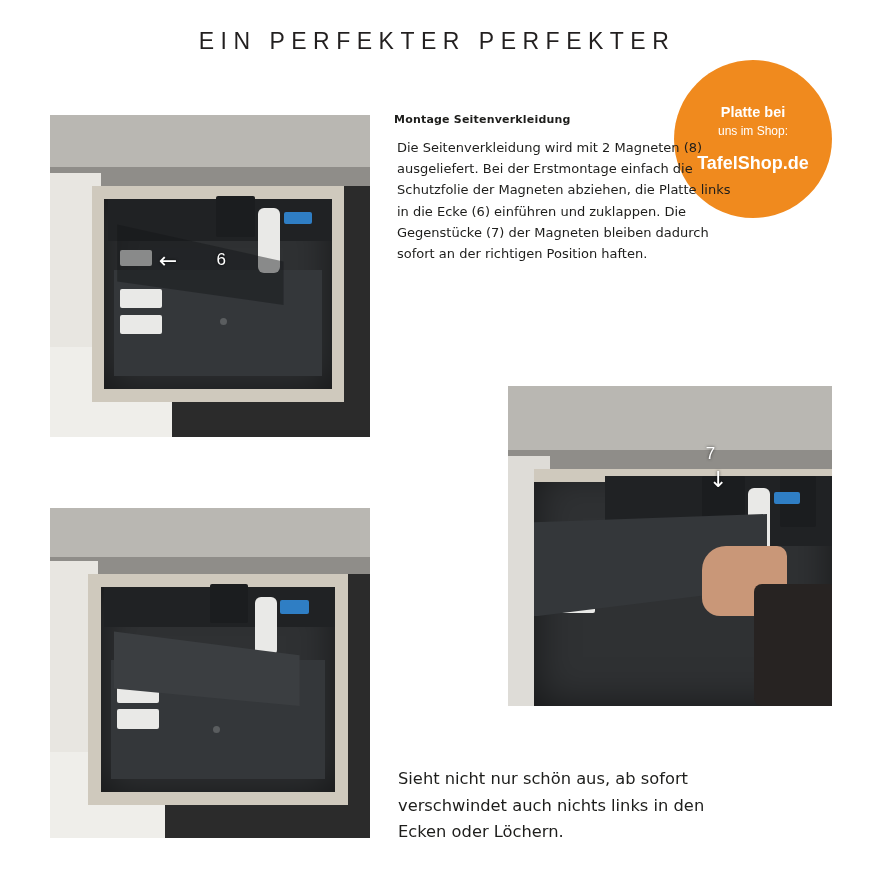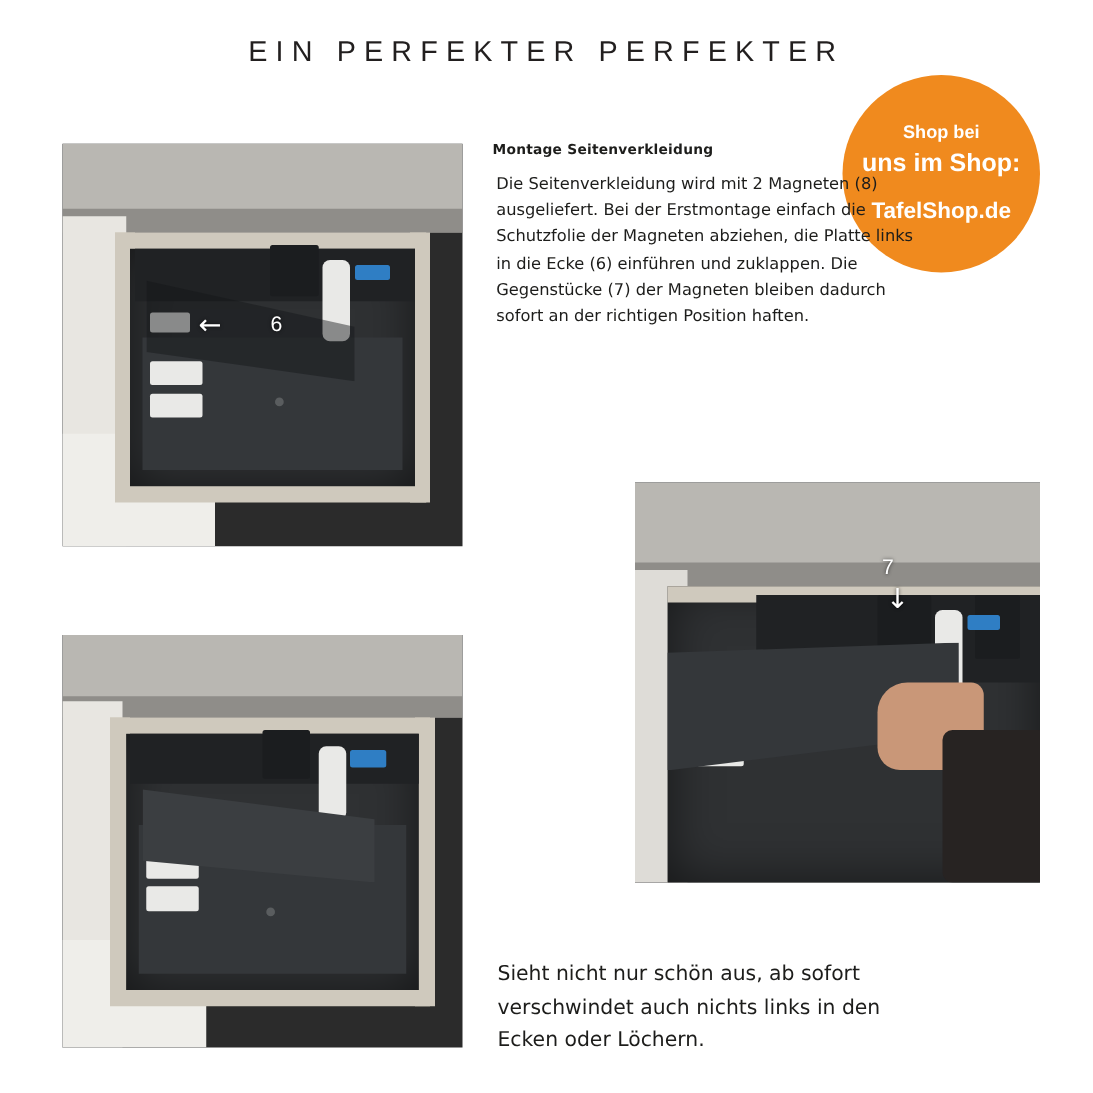--- a/index.html
+++ b/index.html
@@ -42,21 +42,21 @@
     color: #ffffff;
     display: flex;
     flex-direction: column;
     align-items: center;
     justify-content: center;
     text-align: center;
     line-height: 1.45;
     font-family: "Liberation Sans", sans-serif;
   }
   .badge .l1 { font-size: 14.5px; font-weight: 700; }
-  .badge .l2 { font-size: 20px; font-weight: 700; }
+  .badge .l2 { font-size: 12px; font-weight: 400; }
   .badge .l3 { font-size: 18px; font-weight: 700; margin-top: 9px; }
 
   
   .text-block {
     position: absolute;
     left: 394px;
     top: 113px;
     width: 350px;
   }
   .text-block h2 {
@@ -186,21 +186,21 @@
     line-height: 1;
     text-shadow: 0 0 3px rgba(0,0,0,.7);
   }
 </style>
 </head>
 <body>
 
 <div class="page-title">EIN PERFEKTER PERFEKTER</div>
 
 <div class="badge">
-  <span class="l1">Shop bei</span>
+  <span class="l1">Platte bei</span>
   <span class="l2">uns im Shop:</span>
   <span class="l3">TafelShop.de</span>
 </div>
 
 <div class="text-block">
   <h2>Montage Seitenverkleidung</h2>
   <p>Die Seitenverkleidung wird mit 2 Magneten (8) ausgeliefert. Bei der Erstmontage einfach die Schutzfolie der Magneten abziehen, die Platte links in die Ecke (6) einführen und zuklappen. Die Gegenstücke (7) der Magneten bleiben dadurch sofort an der richtigen Position haften.</p>
 </div>
 
 <div class="closing-text">Sieht nicht nur schön aus, ab sofort verschwindet auch nichts links in den Ecken oder Löchern.</div>

